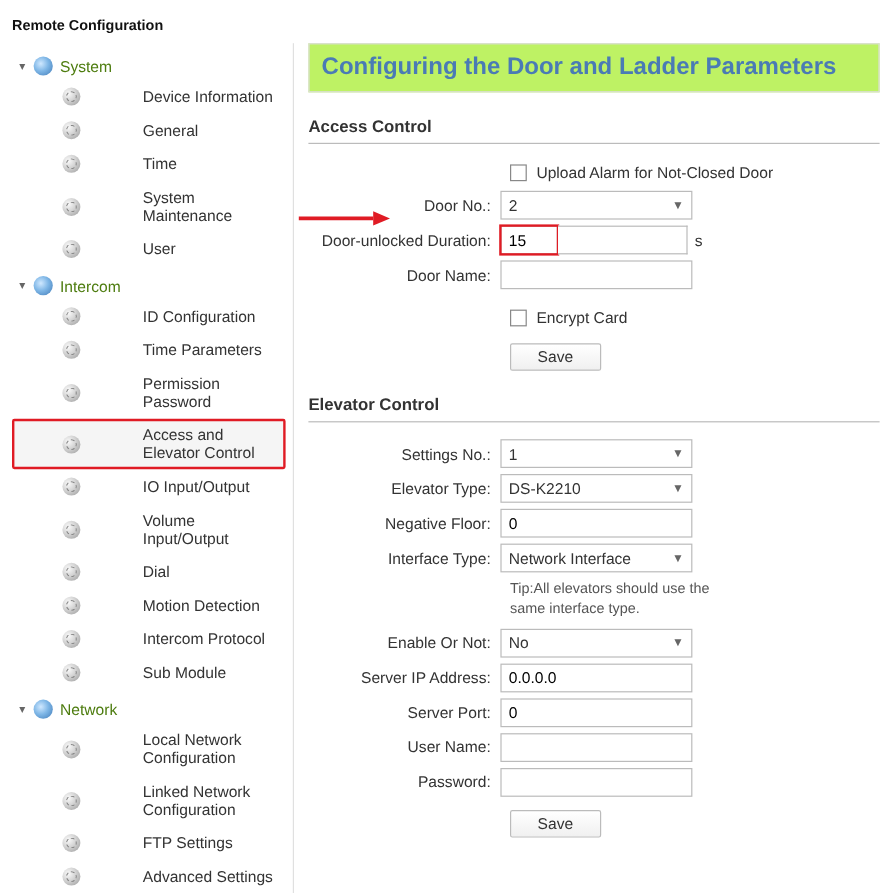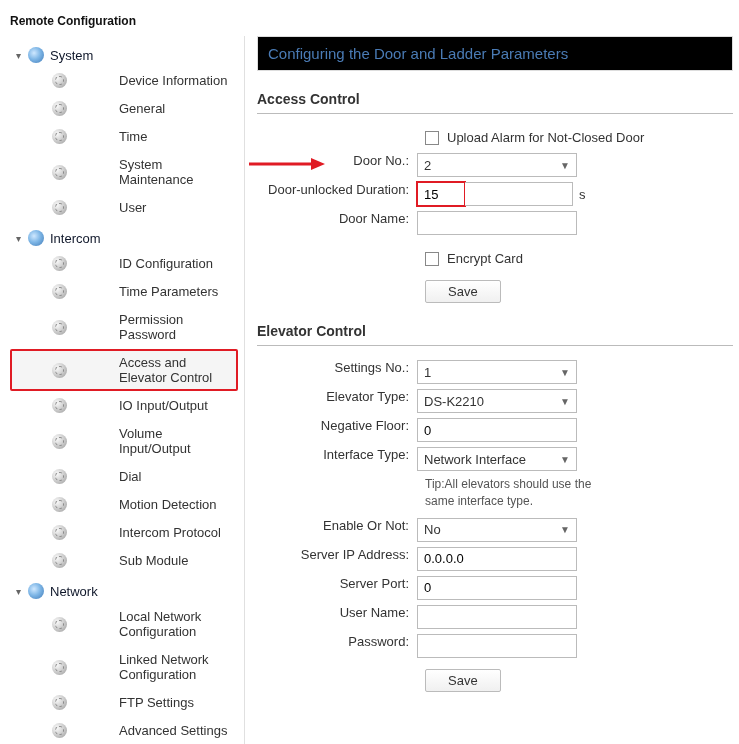--- a/index.html
+++ b/index.html
@@ -39,21 +39,21 @@
     color: #666;
   }
   .globe-icon {
     width:16px;height:16px;border-radius:50%;
     background: radial-gradient(circle at 6px 6px,#cfe8ff 0%,#7eb6e6 45%,#3f79b6 100%);
     margin:0 6px 0 2px;
     position:relative;
     flex-shrink:0;
   }
   .tree-header .label {
-    color:#0f172a;
+    color:#4d7c0f;
   }
   .subitem {
     display:flex;
     align-items:center;
     padding:4px 0 4px 40px;
     cursor:pointer;
     border:2px solid transparent;
     margin:1px 6px 1px 6px;
     gap:44px;
   }
@@ -83,40 +83,40 @@
     background:#e0e0e0;
     margin-right:12px;
     align-self:stretch;
   }
 
   .main {
     flex:1;
     padding: 0 6px 20px 0;
   }
   .panel-title {
-    background:#000000;
+    background:#bef264;
     border:1px solid #ddd;
     padding:8px 10px;
-    font-size:15px;
-    font-weight:400;
+    font-size:20px;
+    font-weight:700;
     color:#4a7bb5;
   }
   .section {
     margin-top:20px;
   }
   .section-title {
     font-weight:600;
     font-size:14px;
     padding-bottom:6px;
     border-bottom:1px solid #bbb;
     margin-bottom:14px;
   }
   .form-row {
     display:flex;
-    align-items:flex-start;
+    align-items:center;
     margin:5px 0;
   }
   .form-row .lbl {
     width:160px;
     text-align:right;
     padding-right:8px;
     color:#333;
   }
   .form-row .ctrl {
     display:flex;

